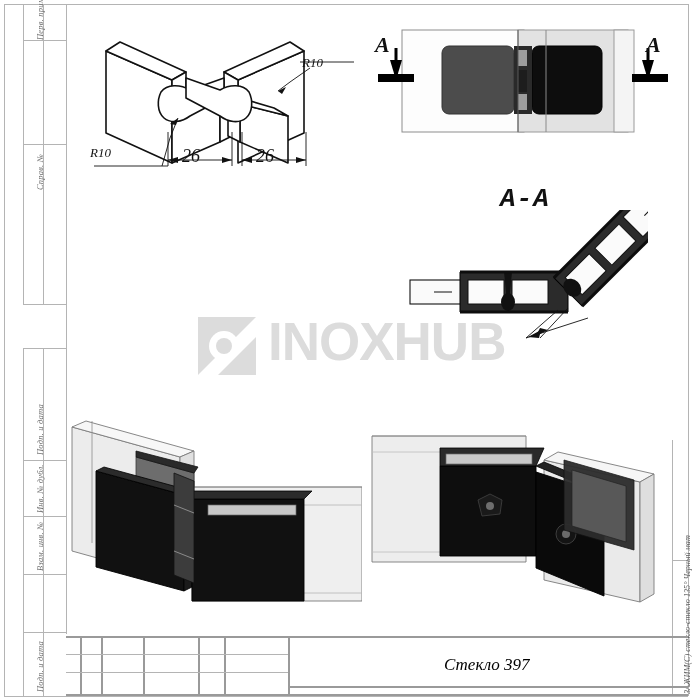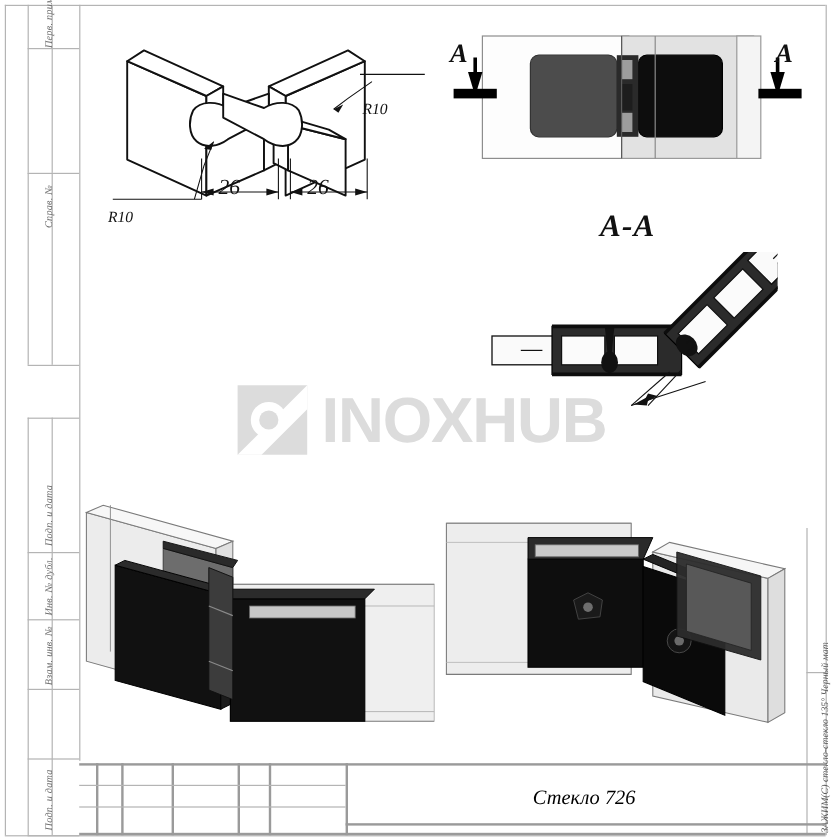--- a/index.html
+++ b/index.html
@@ -42,30 +42,30 @@
 
   
   .dtxt{
     position:absolute;
     font-family:"Liberation Serif", serif;
     font-style:italic;
     color:#111;
     white-space:nowrap;
   }
   .dim{font-size:18px;}
-  .rad{font-size:13px;margin-top:28px;}
+  .rad{font-size:13px;}
   .secletter{font-size:22px;font-weight:bold;}
   .sectitle{font-size:26px;font-weight:bold;letter-spacing:1px;}
   .titletxt{font-size:17px;color:#000;}
 
   
   #wm{
     position:absolute;left:196px;top:315px;
     width:310px;height:70px;
-    display:flex;align-items:center;gap:10px;
+    display:flex;gap:10px;
     opacity:1;
   }
   #wm .wmmark{width:62px;height:62px;position:relative;}
   #wm .wmtext{
     font-family:"Liberation Sans", sans-serif;
     font-weight:bold;font-size:53px;color:#dcdcdc;
     letter-spacing:-1px;line-height:1;
   }
 
   svg{display:block;}
@@ -199,21 +199,21 @@
 
   <svg width="56" height="70" style="position:absolute;left:626px;top:30px;">
     <g fill="#000">
       <rect x="6" y="44" width="36" height="8"></rect>
       <path d="M22,18 L22,44" stroke="#000" stroke-width="3" fill="none"></path>
       <polygon points="22,50 16,30 28,30"></polygon>
     </g>
   </svg>
   <div class="dtxt secletter" style="left:646px;top:32px;">A</div>
 
-  <div class="dtxt sectitle" style="left:500px;top:174px;">A-A</div>
+  <div class="dtxt sectitle" style="left:500px;top:184px;font-family:Liberation Mono, monospace;">A-A</div>
 
   <svg width="240" height="130" style="position:absolute;left:408px;top:210px;">
 
     <g>
       <rect x="2" y="70" width="84" height="24" fill="#fafafa" stroke="#111" stroke-width="1.1"></rect>
       <path d="M26,82 L44,82" stroke="#111" stroke-width="1"></path>
     </g>
 
     <g>
       <path d="M52,62 L160,62 L160,102 L52,102 Z" fill="#2b2b2b" stroke="#000" stroke-width="1"></path>
@@ -347,15 +347,15 @@
   <div class="frm v thick" style="left:101px;top:636px;height:60px;width:2px;"></div>
   <div class="frm v thick" style="left:143px;top:636px;height:60px;width:2px;"></div>
   <div class="frm v thick" style="left:198px;top:636px;height:60px;width:2px;"></div>
   <div class="frm v thick" style="left:224px;top:636px;height:60px;width:2px;"></div>
   <div class="frm v thick" style="left:288px;top:636px;height:60px;width:2px;"></div>
 
   <div class="frm h" style="left:66px;top:654px;width:222px;"></div>
   <div class="frm h" style="left:66px;top:672px;width:222px;"></div>
   <div class="frm h thick" style="left:288px;top:686px;width:400px;height:2px;"></div>
 
-  <div class="dtxt titletxt" style="left:444px;top:655px;">Стекло 726</div>
+  <div class="dtxt titletxt" style="left:444px;top:655px;">Стекло 397</div>
 
 </div>
 
 </body></html>

